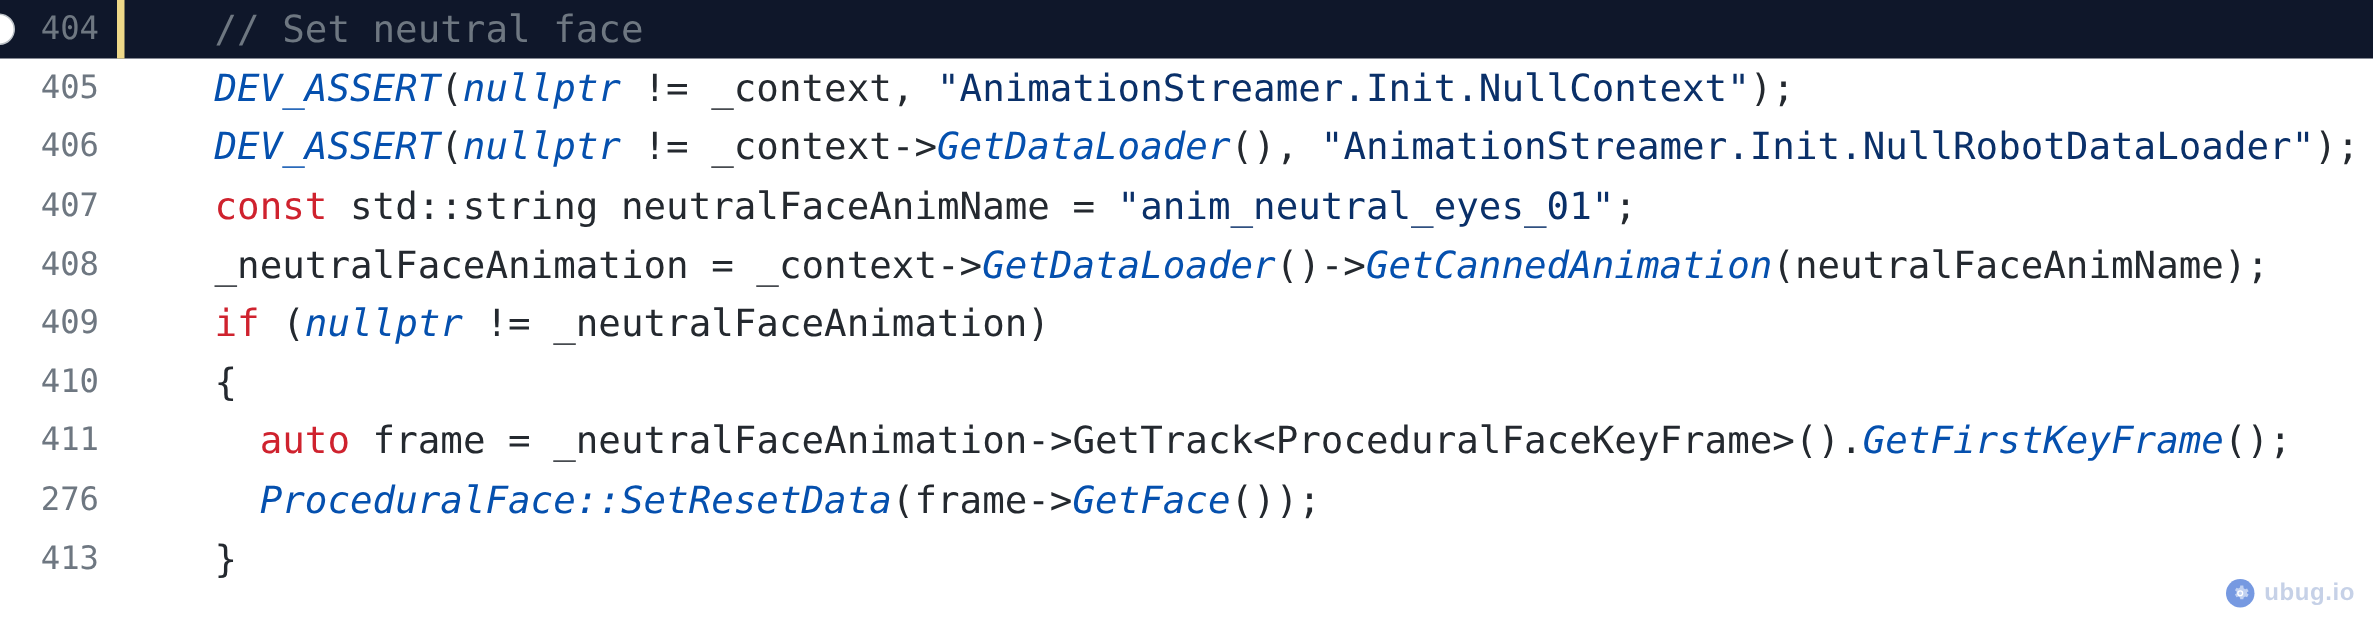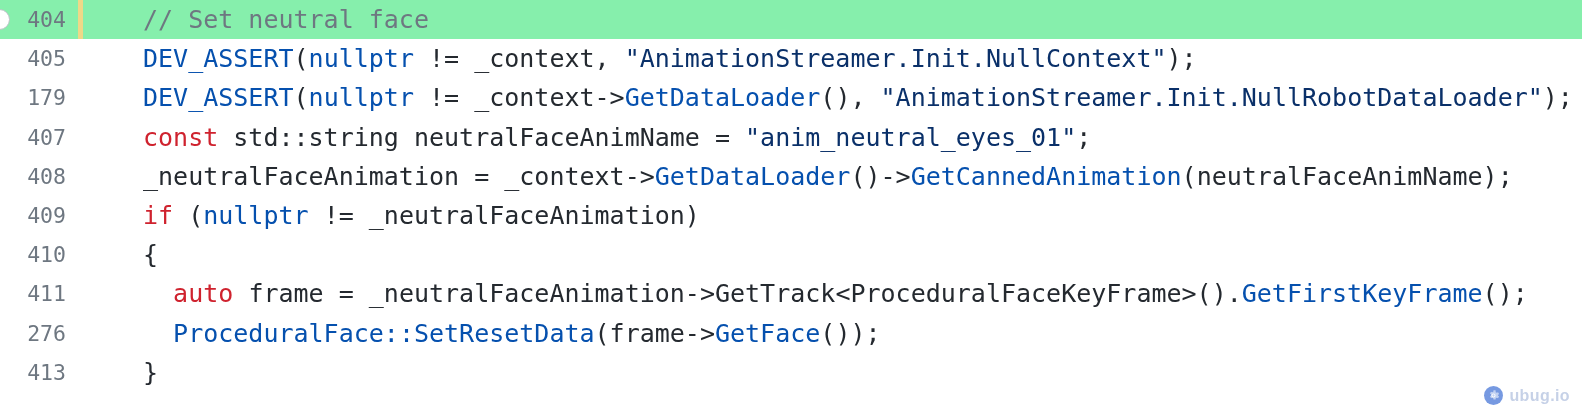--- a/index.html
+++ b/index.html
@@ -22,21 +22,21 @@
   }
 
   .code-line {
     display: flex;
     align-items: center;
     height: 39.2px;
     width: 100%;
     box-sizing: border-box;
   }
   .code-line.highlighted {
-    background: #86efac;
+    background: #0f172a;
   }
 
   .gutter {
     flex: 0 0 78px;
     width: 78px;
     text-align: right;
     padding-right: 12px;
     box-sizing: border-box;
     color: #6e7781;
     font-size: 21.5px;
@@ -62,21 +62,21 @@
     font-size: 25px;
     line-height: 39.2px;
     color: #24292f;
     padding-left: 60px;
     box-sizing: border-box;
     overflow: hidden;
   }
 
   
   .t-kw   { color: #cf222e; }
-  .t-fn   { color: #0550ae; }
+  .t-fn   { color: #0550ae; font-style: italic; }
   .t-str  { color: #0a3069; }
   .t-com  { color: #6e7781; }
   .t-pln  { color: #24292f; }
 
   
   .edge-glyph {
     position: absolute;
     left: -11px;
     top: 9px;
     width: 21px;
@@ -129,21 +129,21 @@
         <div class="gutter">404</div>
         <div class="hl-bar"></div>
         <div class="code-text"><span class="t-com">// Set neutral face</span></div>
       </div>
       <div class="code-line">
         <div class="gutter">405</div>
         <div class="hl-bar"></div>
         <div class="code-text"><span class="t-fn">DEV_ASSERT</span><span class="t-pln">(</span><span class="t-fn">nullptr</span><span class="t-pln"> != _context, </span><span class="t-str">"AnimationStreamer.Init.NullContext"</span><span class="t-pln">);</span></div>
       </div>
       <div class="code-line">
-        <div class="gutter">179</div>
+        <div class="gutter">406</div>
         <div class="hl-bar"></div>
         <div class="code-text"><span class="t-fn">DEV_ASSERT</span><span class="t-pln">(</span><span class="t-fn">nullptr</span><span class="t-pln"> != _context-&gt;</span><span class="t-fn">GetDataLoader</span><span class="t-pln">(), </span><span class="t-str">"AnimationStreamer.Init.NullRobotDataLoader"</span><span class="t-pln">);</span></div>
       </div>
       <div class="code-line">
         <div class="gutter">407</div>
         <div class="hl-bar"></div>
         <div class="code-text"><span class="t-kw">const</span><span class="t-pln"> std::string neutralFaceAnimName = </span><span class="t-str">"anim_neutral_eyes_01"</span><span class="t-pln">;</span></div>
       </div>
       <div class="code-line">
         <div class="gutter">408</div>

